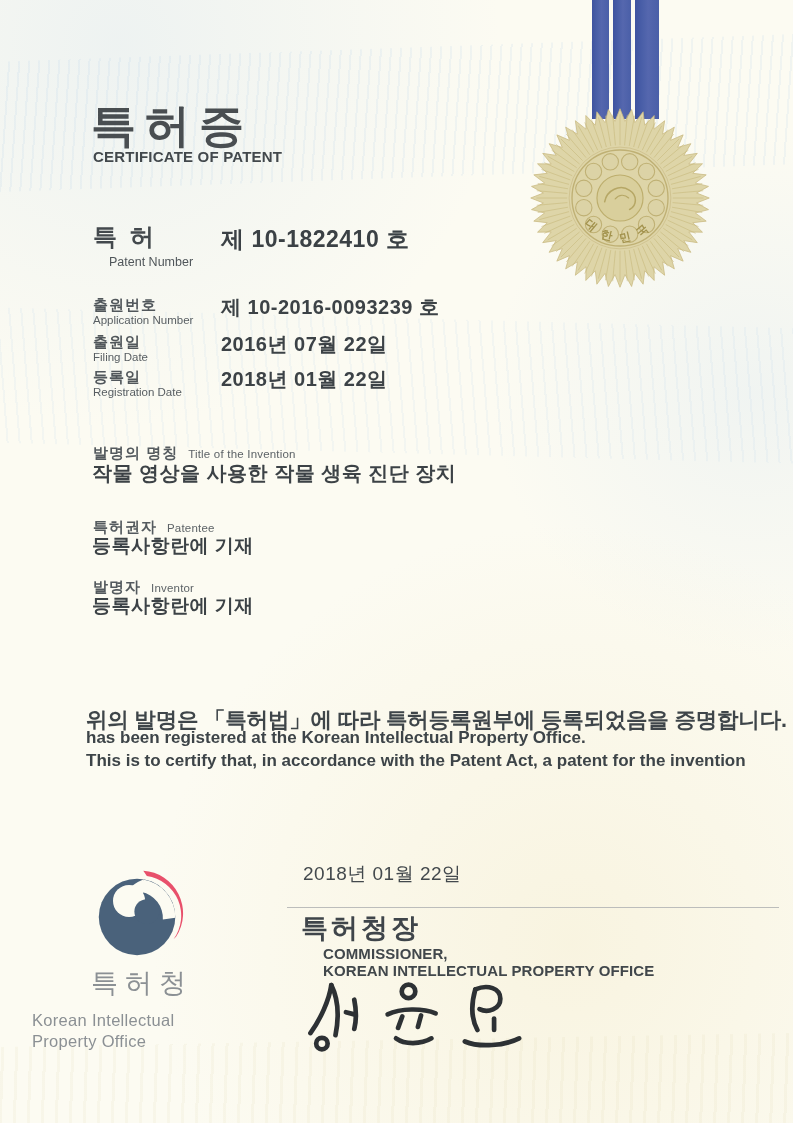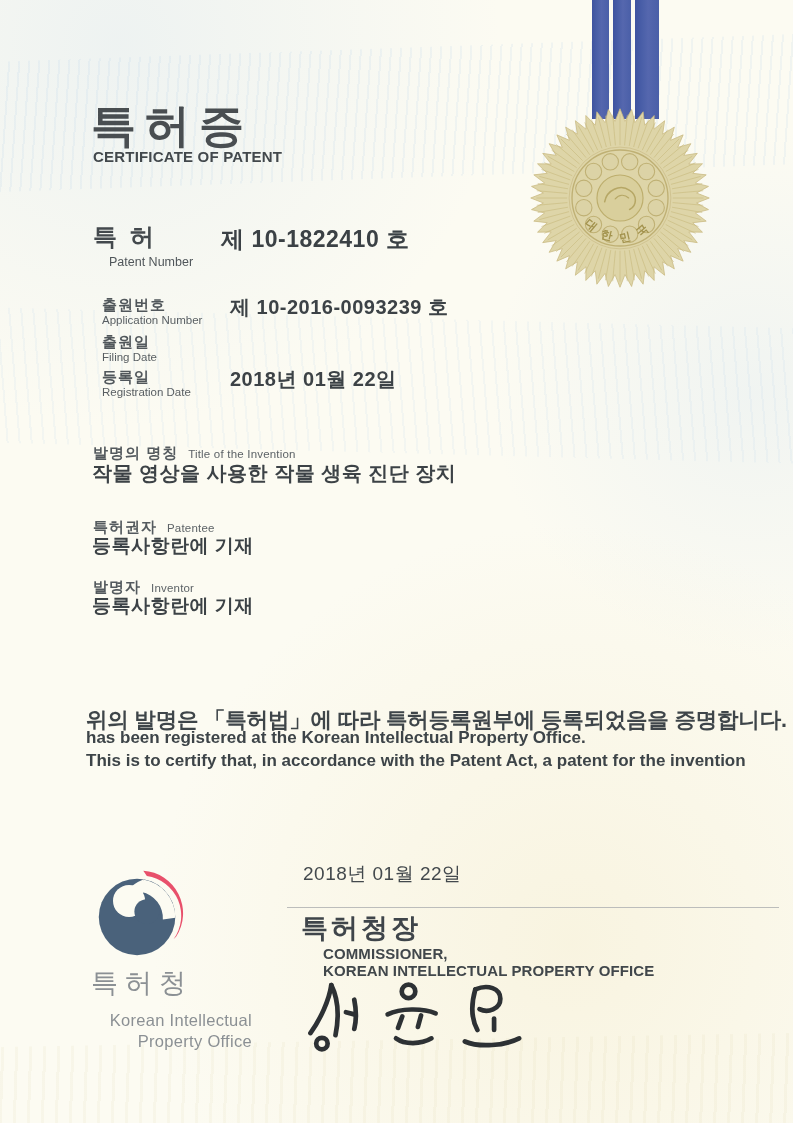--- a/index.html
+++ b/index.html
@@ -33,21 +33,21 @@
 
   
   .abs { position:absolute; }
   .title-ko { left:91px; top:96px; font-size:45px; font-weight:700; letter-spacing:9px; color:#494e51; }
   .title-en { left:93px; top:148px; font-size:15px; font-weight:800; letter-spacing:0.2px; color:#42484c; }
 
   .patent-label-ko { left:93px; top:221px; font-size:24px; font-weight:700; letter-spacing:13px; color:#43494d; }
   .patent-label-en { left:93px; top:255px; font-size:12.5px; color:#50565a;margin-left:16px; }
   .patent-value    { left:221px; top:224px; font-size:23px; font-weight:700; color:#3b4145; letter-spacing:0.5px; }
 
-  .f-row { position:absolute; left:0; right:3px; height:34px;margin-left:9px; }
+  .f-row { position:absolute; left:0; right:3px; height:34px; }
   .f-ko  { position:absolute; left:93px; top:0; font-size:15px; font-weight:600; letter-spacing:1px; color:#51575b; }
   .f-en  { position:absolute; left:93px; top:18px; font-size:11.5px; color:#585e62; }
   .f-val { position:absolute; left:221px; top:-2px; font-size:20px; font-weight:700; color:#3c4246; letter-spacing:0.5px; }
 
   .sec-label { font-size:15px; font-weight:600; letter-spacing:1px; color:#545a5e;margin-top:6px; }
   .sec-label .en { font-size:11.5px; font-weight:400; letter-spacing:0.2px; color:#5d6367; margin-left:10px; }
   .sec-value { font-size:20px; font-weight:700; color:#3c4246; letter-spacing:0.5px; }
 
   .stmt-ko { left:86px; top:689px; font-size:21.5px; font-weight:700; color:#3e4549; letter-spacing:-0.2px;margin-top:16px; }
   .stmt-en { left:86px; top:727px; font-size:17px; font-weight:700; color:#3d4448; line-height:22.5px; }
@@ -57,21 +57,21 @@
   .signer-ko { left:301px; top:910px; font-size:27px; font-weight:800; letter-spacing:3px; color:#3f454a; }
   .comm { left:303px; font-size:15px; font-weight:800; color:#41474b; letter-spacing:0.1px;margin-left:20px; }
   .comm1 { top:945px; } .comm2 { top:962px; }
 
   .sig-wrap { left:300px; top:978px; width:240px; height:80px; }
   .sig-wrap svg { width:100%; height:100%; }
   .sig-text { position:absolute; left:0; top:0; color:transparent; font-size:40px; letter-spacing:24px; }
 
   .logo-svg { left:97px; top:868px; width:89px; height:89px; }
   .logo-ko { left:52px; top:965px; width:180px; text-align:center; font-size:27px; color:#8b9094; letter-spacing:7px; }
-  .logo-en { left:32px; top:1010px; width:220px; text-align:right; font-size:16.5px; color:#8b9094; line-height:20.5px; letter-spacing:0.3px; }
+  .logo-en { left:32px; top:1010px; width:220px; text-align:left; font-size:16.5px; color:#8b9094; line-height:20.5px; letter-spacing:0.3px; }
 </style>
 </head>
 <body>
 
 <div class="page" style="--ribbon-blue: #4a5fa8; --logo-blue: #4a627b; --logo-red: #e8506b; --gold: #ded5a8;">
 
   <div class="bg-band band1"></div>
   <div class="bg-band band2"></div>
   <div class="bg-band band3"></div>
 
@@ -190,20 +190,21 @@
   <div class="abs patent-value">제 10-1822410 호</div>
 
   <div class="f-row" style="top:296px">
     <div class="f-ko">출원번호</div>
     <div class="f-en">Application Number</div>
     <div class="f-val">제 10-2016-0093239 호</div>
   </div>
   <div class="f-row" style="top:333px">
     <div class="f-ko">출원일</div>
     <div class="f-en">Filing Date</div>
+    <div class="f-val">2016년  07월  22일</div>
   </div>
   <div class="f-row" style="top:368px">
     <div class="f-ko">등록일</div>
     <div class="f-en">Registration Date</div>
     <div class="f-val">2018년  01월  22일</div>
   </div>
 
   <div class="abs sec-label" style="left:93px; top:438px">
     <span>발명의 명칭</span><span class="en">Title of the Invention</span>
   </div>

